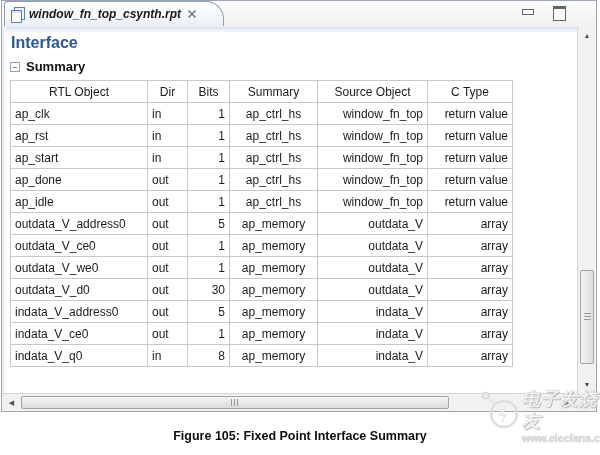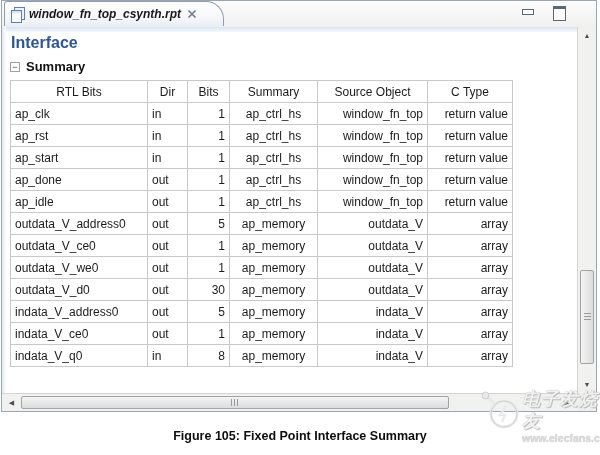--- a/index.html
+++ b/index.html
@@ -149,21 +149,21 @@
         <colgroup>
           <col style="width:137px">
             <col style="width:40px">
             <col style="width:42px">
           <col style="width:88px">
             <col style="width:110px">
             <col style="width:85px">
         </colgroup>
         <thead>
           <tr>
-            <th>RTL Bits</th>
+            <th>RTL Object</th>
             <th>Dir</th>
             <th>Bits</th>
             <th>Summary</th>
             <th>Source Object</th>
             <th>C Type</th>
           </tr>
         </thead>
         <tbody>
             <tr>
           <td class="c0">ap_clk</td>

